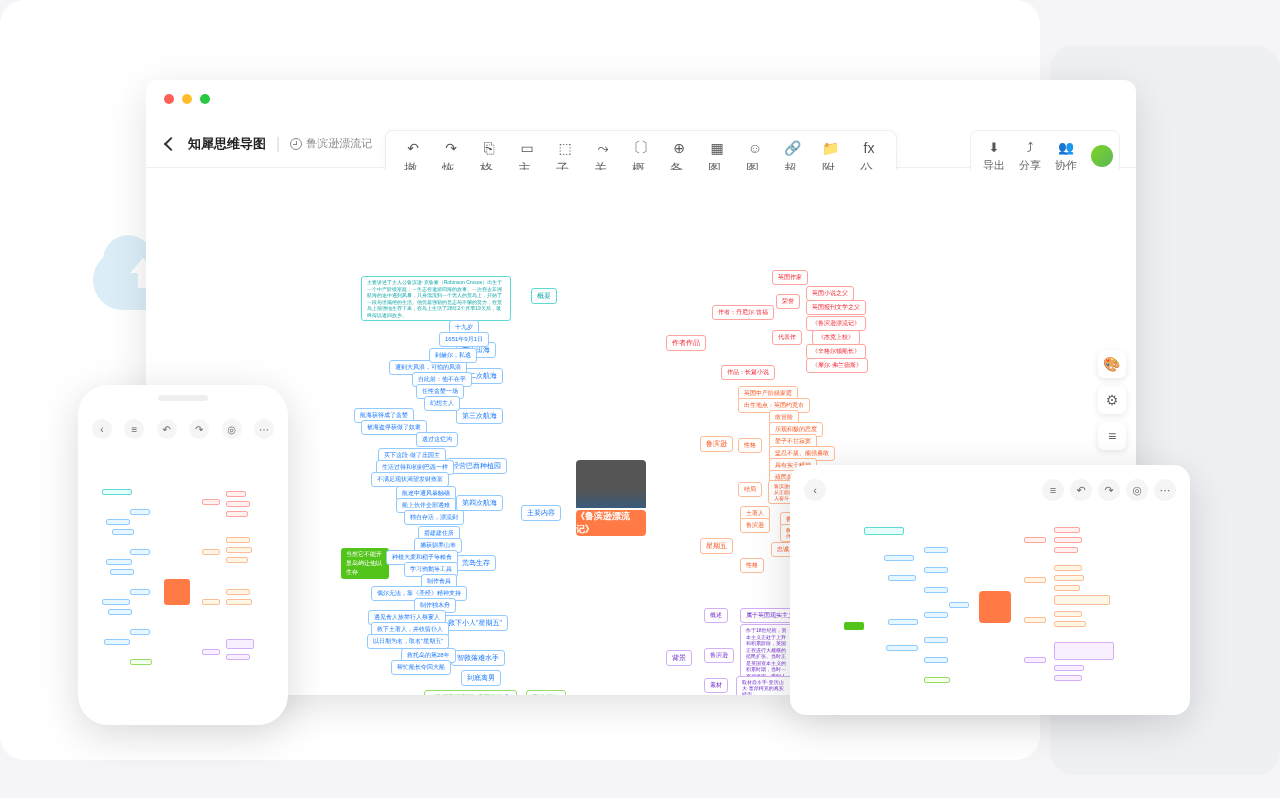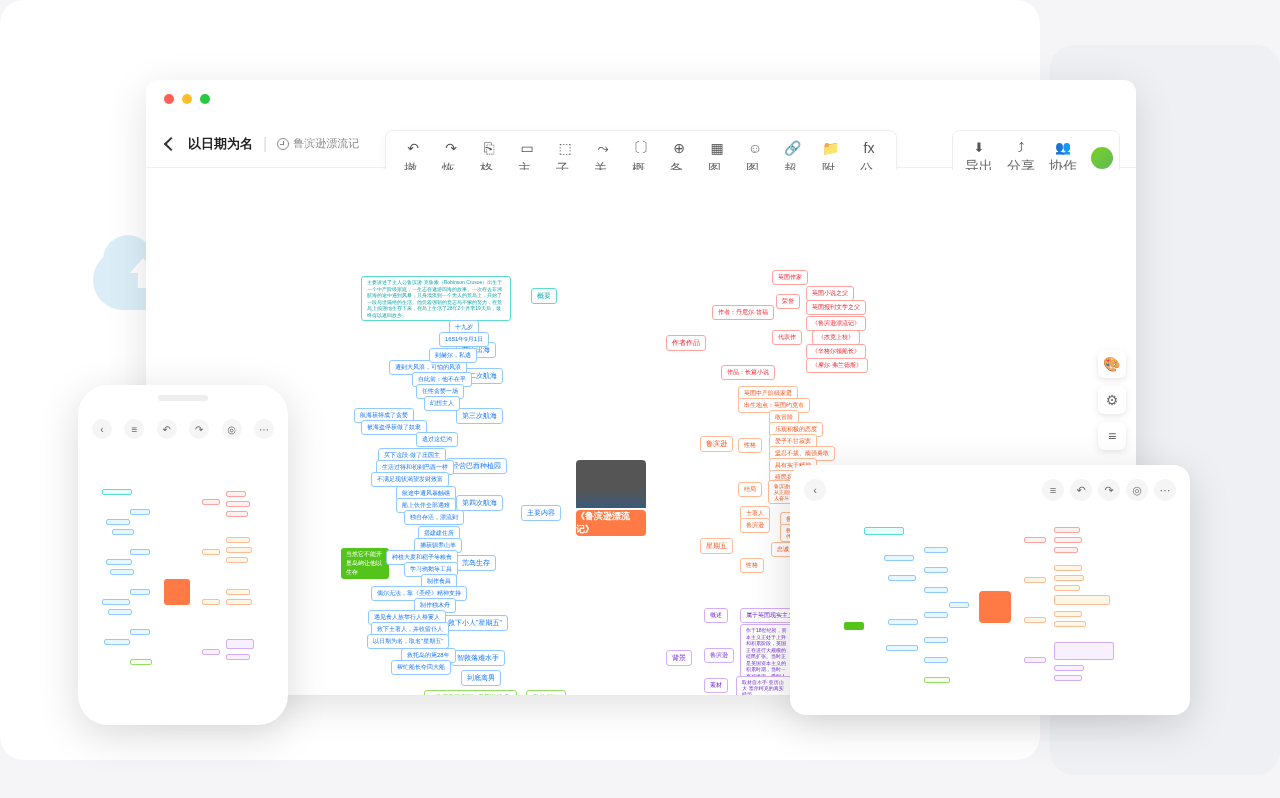--- a/index.html
+++ b/index.html
@@ -31,21 +31,21 @@
 
 .toolbar{position:absolute;left:50%;top:50px;transform:translateX(-50%);display:flex;background:#fff;border:1px solid #eee;border-radius:8px;padding:6px 8px;box-shadow:0 2px 8px rgba(0,0,0,0.04)}
 .tool-item{display:flex;flex-direction:column;align-items:center;padding:2px 10px;cursor:pointer;gap:3px}
 .tool-icon{width:18px;height:18px;display:flex;align-items:center;justify-content:center;font-size:14px;color:#555}
 .tool-label{font-size:13px;color:#666}
 
 
 .right-actions{position:absolute;right:16px;top:50px;display:flex;align-items:center;gap:2px;background:#fff;border:1px solid #eee;border-radius:8px;padding:6px 6px}
 .action-item{display:flex;flex-direction:column;align-items:center;padding:2px 6px;cursor:pointer;gap:3px}
 .action-icon{width:16px;height:16px;font-size:13px;color:#555;display:flex;align-items:center;justify-content:center}
-.action-label{font-size:14px;color:#666}
+.action-label{font-size:11px;color:#666}
 .logo-circle{width:22px;height:22px;border-radius:50%;background:linear-gradient(135deg,#7ed321,#5cb85c);margin-left:6px}
 
 
 .canvas{position:absolute;left:0;top:90px;right:0;bottom:0;background:#fff;overflow:hidden}
 
 
 .float-right{position:absolute;right:-30px;top:350px;display:flex;flex-direction:column;gap:8px}
 .float-btn{width:28px;height:28px;background:#fff;border-radius:6px;box-shadow:0 2px 6px rgba(0,0,0,0.1);display:flex;align-items:center;justify-content:center;color:#666;font-size:14px;cursor:pointer}
 
 
@@ -94,21 +94,21 @@
 
 <div class="desktop-window">
   <div class="window-dots">
     <div class="dot dot-r"></div>
     <div class="dot dot-y"></div>
     <div class="dot dot-g"></div>
   </div>
 
   <div class="header-bar">
     <div class="back-chevron"></div>
-    <div class="header-title">以日期为名</div>
+    <div class="header-title">知犀思维导图</div>
     <span class="divider">|</span>
     <div class="autosave">
       <span class="autosave-icon"></span>
       <span>鲁滨逊漂流记</span>
     </div>
   </div>
 
   <div class="toolbar" id="toolbar">
       <div class="tool-item">
         <div class="tool-icon">↶</div>

